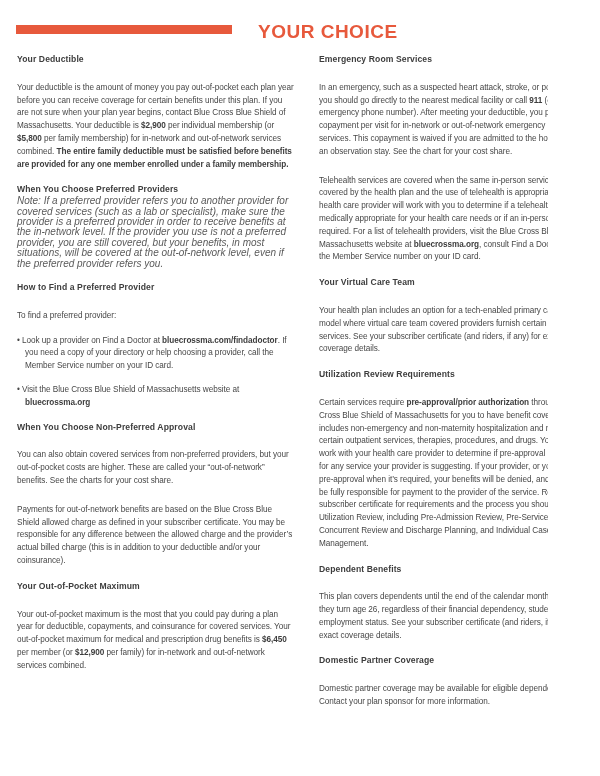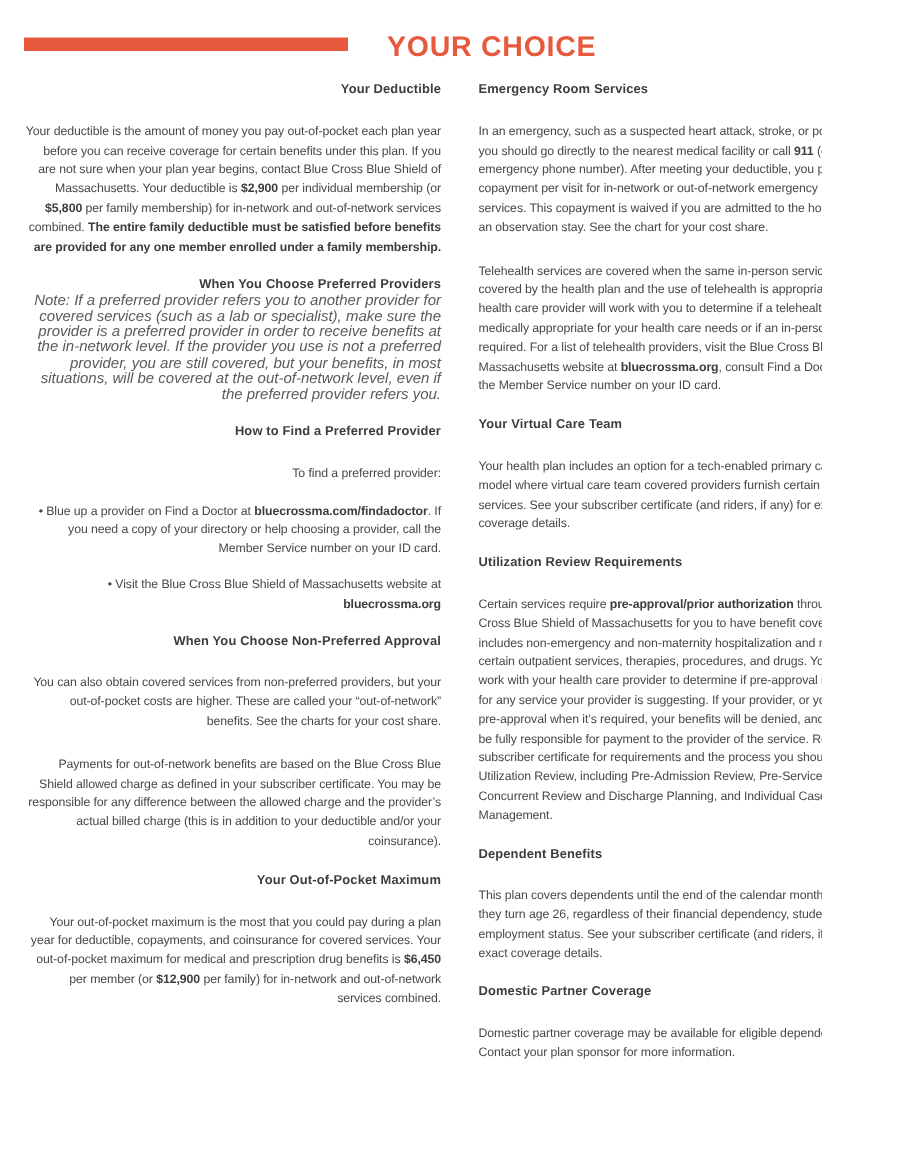--- a/index.html
+++ b/index.html
@@ -21,21 +21,21 @@
     font-size:19px; font-weight:bold; line-height:1;
     color:#e7593c; letter-spacing:0.5px;
     white-space:nowrap;
   }
   .columns {
     position:absolute; left:17px; top:53px;
     width:576px;
     display:flex; gap:25px;
   }
   .col { flex:1 1 0; min-width:0; }
-  .col-left  { max-width:277px;text-align:right; }
+  .col-left  { max-width:277px; }
   .col-right { max-width:274px; }
 
   .sec-heading {
     font-size:8.6px; font-weight:bold; line-height:12.8px;
     margin:0 0 1px 0; color:#3d3d3d; letter-spacing:0.1px;
   }
   .body-p {
     font-size:8.2px; line-height:12.8px; letter-spacing:-0.05px;
     margin:16px 0 12px 0; color:#474747;
   }
@@ -62,21 +62,21 @@
           <h3 class="sec-heading">Your Deductible</h3>
           <p class="body-p"><span>Your deductible is the amount of money you pay out-of-pocket each plan year before you can receive coverage for certain benefits under this plan. If you are not sure when your plan year begins, contact Blue Cross Blue Shield of Massachusetts. Your deductible is </span><span class="b">$2,900</span><span> per individual membership (or </span><span class="b">$5,800</span><span> per family membership) for in-network and out-of-network services combined. </span><span class="b">The entire family deductible must be satisfied before benefits are provided for any one member enrolled under a family membership.</span></p>
         </section>
         <section>
           <h3 class="sec-heading">When You Choose Preferred Providers</h3>
           <p class="note"><span>Note: If a preferred provider refers you to another provider for covered services (such as a lab or specialist), make sure the provider is a preferred provider in order to receive benefits at the in-network level. If the provider you use is not a preferred provider, you are still covered, but your benefits, in most situations, will be covered at the out-of-network level, even if the preferred provider refers you.</span></p>
         </section>
         <section>
           <h3 class="sec-heading">How to Find a Preferred Provider</h3>
           <p class="body-p"><span>To find a preferred provider:</span></p>
-          <p class="bullet"><span>• </span><span>Blue up a provider on Find a Doctor at </span><span class="b">bluecrossma.com/findadoctor</span><span>. If you need a copy of your directory or help choosing a provider, call the Member Service number on your ID card.</span></p>
+          <p class="bullet"><span>• </span><span>Look up a provider on Find a Doctor at </span><span class="b">bluecrossma.com/findadoctor</span><span>. If you need a copy of your directory or help choosing a provider, call the Member Service number on your ID card.</span></p>
           <p class="bullet"><span>• </span><span>Visit the Blue Cross Blue Shield of Massachusetts website at </span><span class="b">bluecrossma.org</span></p>
         </section>
         <section>
           <h3 class="sec-heading">When You Choose Non-Preferred Approval</h3>
           <p class="body-p"><span>You can also obtain covered services from non-preferred providers, but your out-of-pocket costs are higher. These are called your “out-of-network” benefits. See the charts for your cost share.</span></p>
           <p class="body-p"><span>Payments for out-of-network benefits are based on the Blue Cross Blue Shield allowed charge as defined in your subscriber certificate. You may be responsible for any difference between the allowed charge and the provider’s actual billed charge (this is in addition to your deductible and/or your coinsurance).</span></p>
         </section>
         <section>
           <h3 class="sec-heading">Your Out-of-Pocket Maximum</h3>
           <p class="body-p"><span>Your out-of-pocket maximum is the most that you could pay during a plan year for deductible, copayments, and coinsurance for covered services. Your out-of-pocket maximum for medical and prescription drug benefits is </span><span class="b">$6,450</span><span> per member (or </span><span class="b">$12,900</span><span> per family) for in-network and out-of-network services combined.</span></p>

